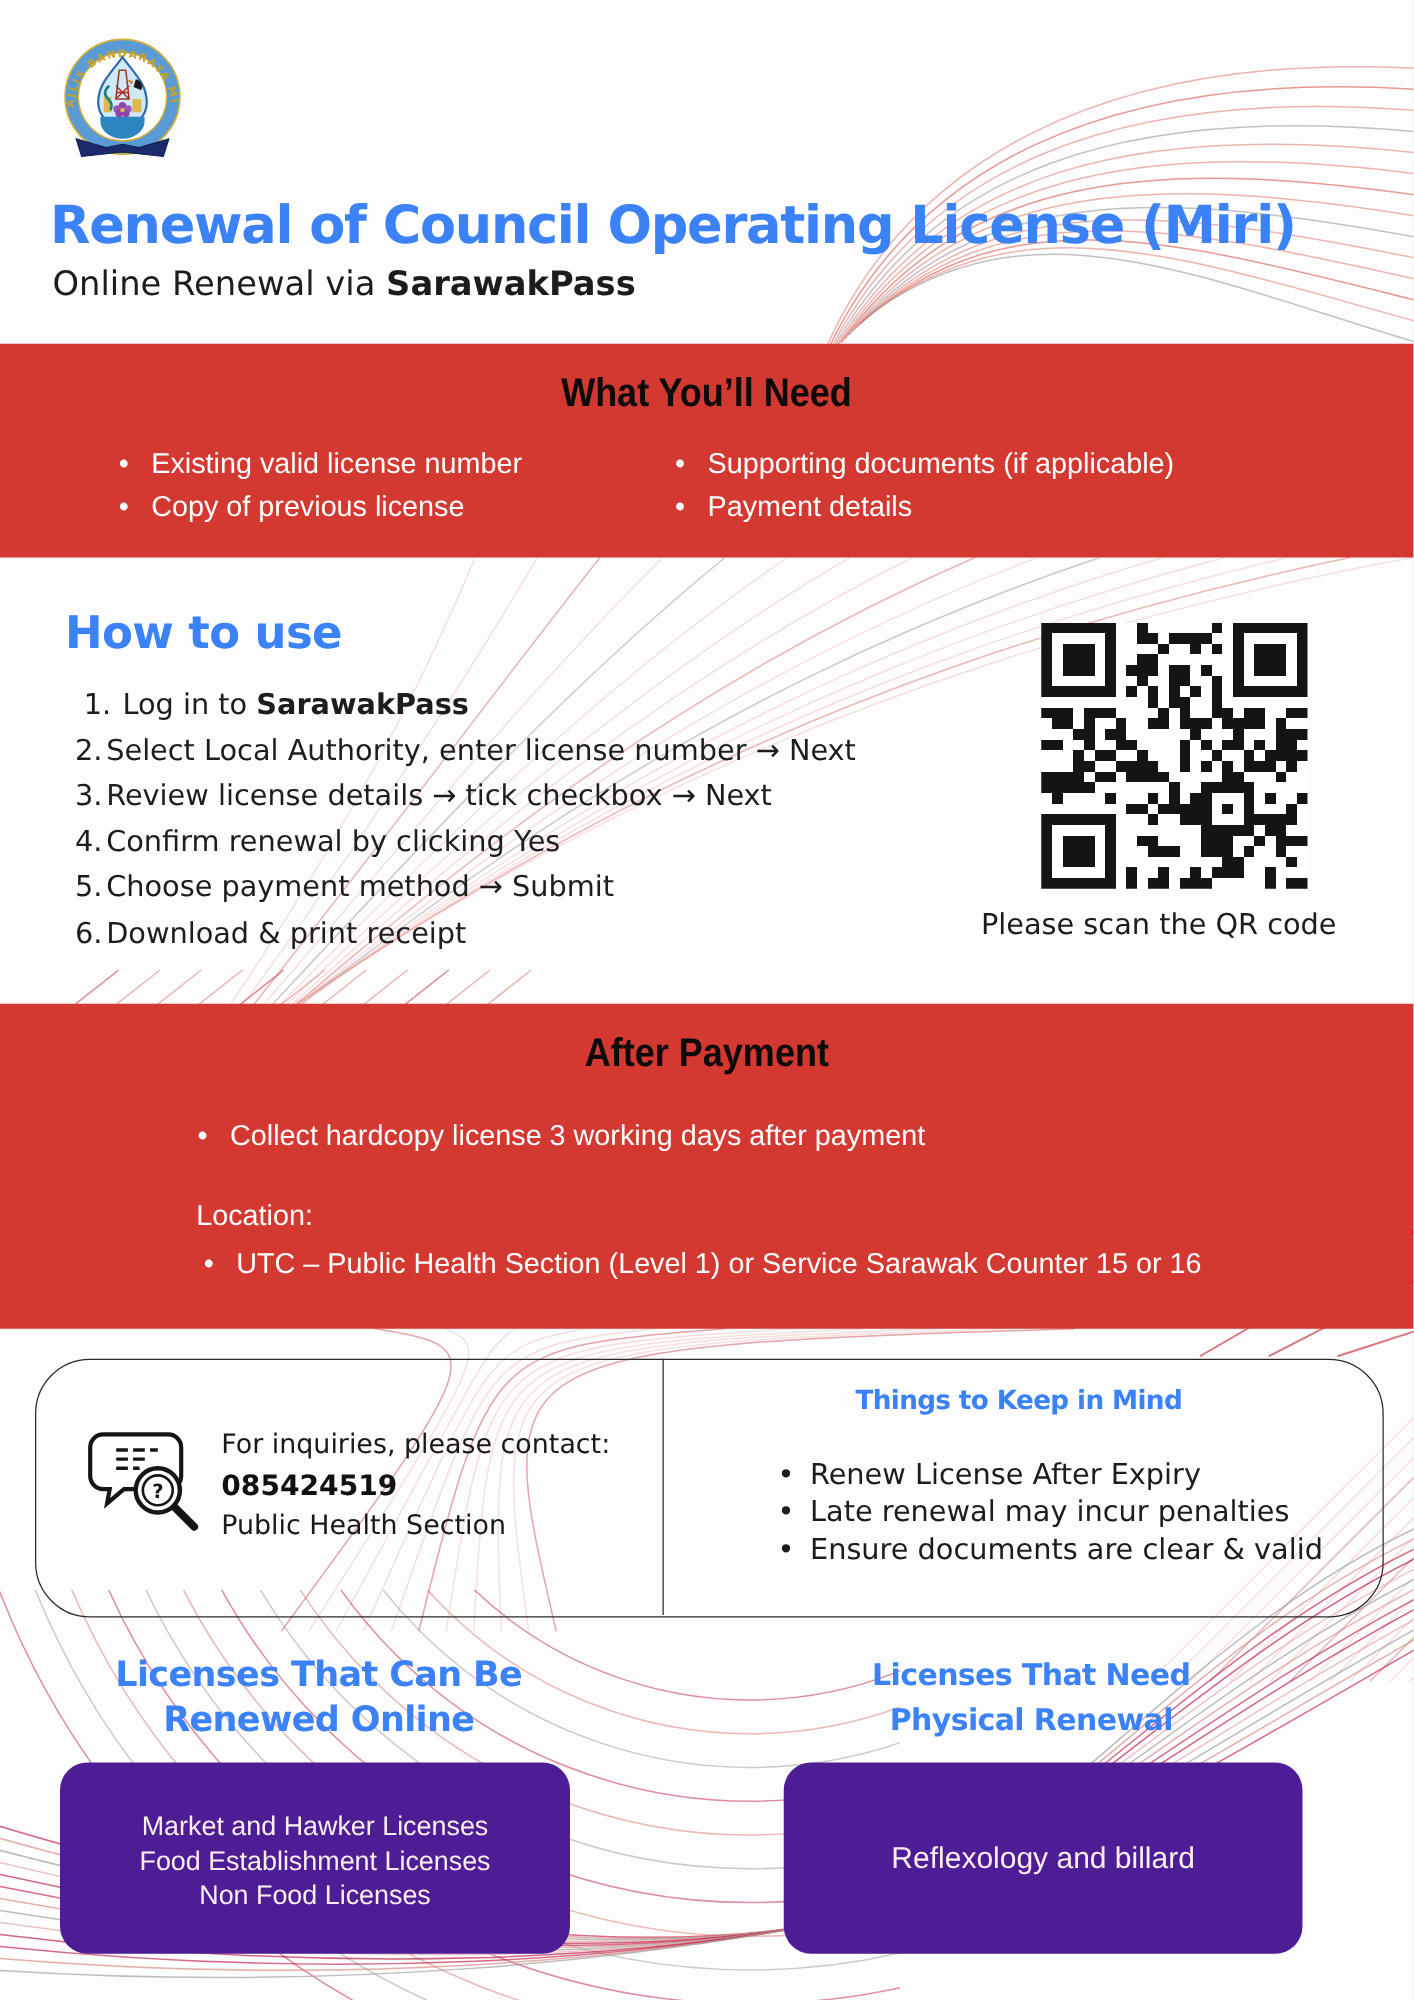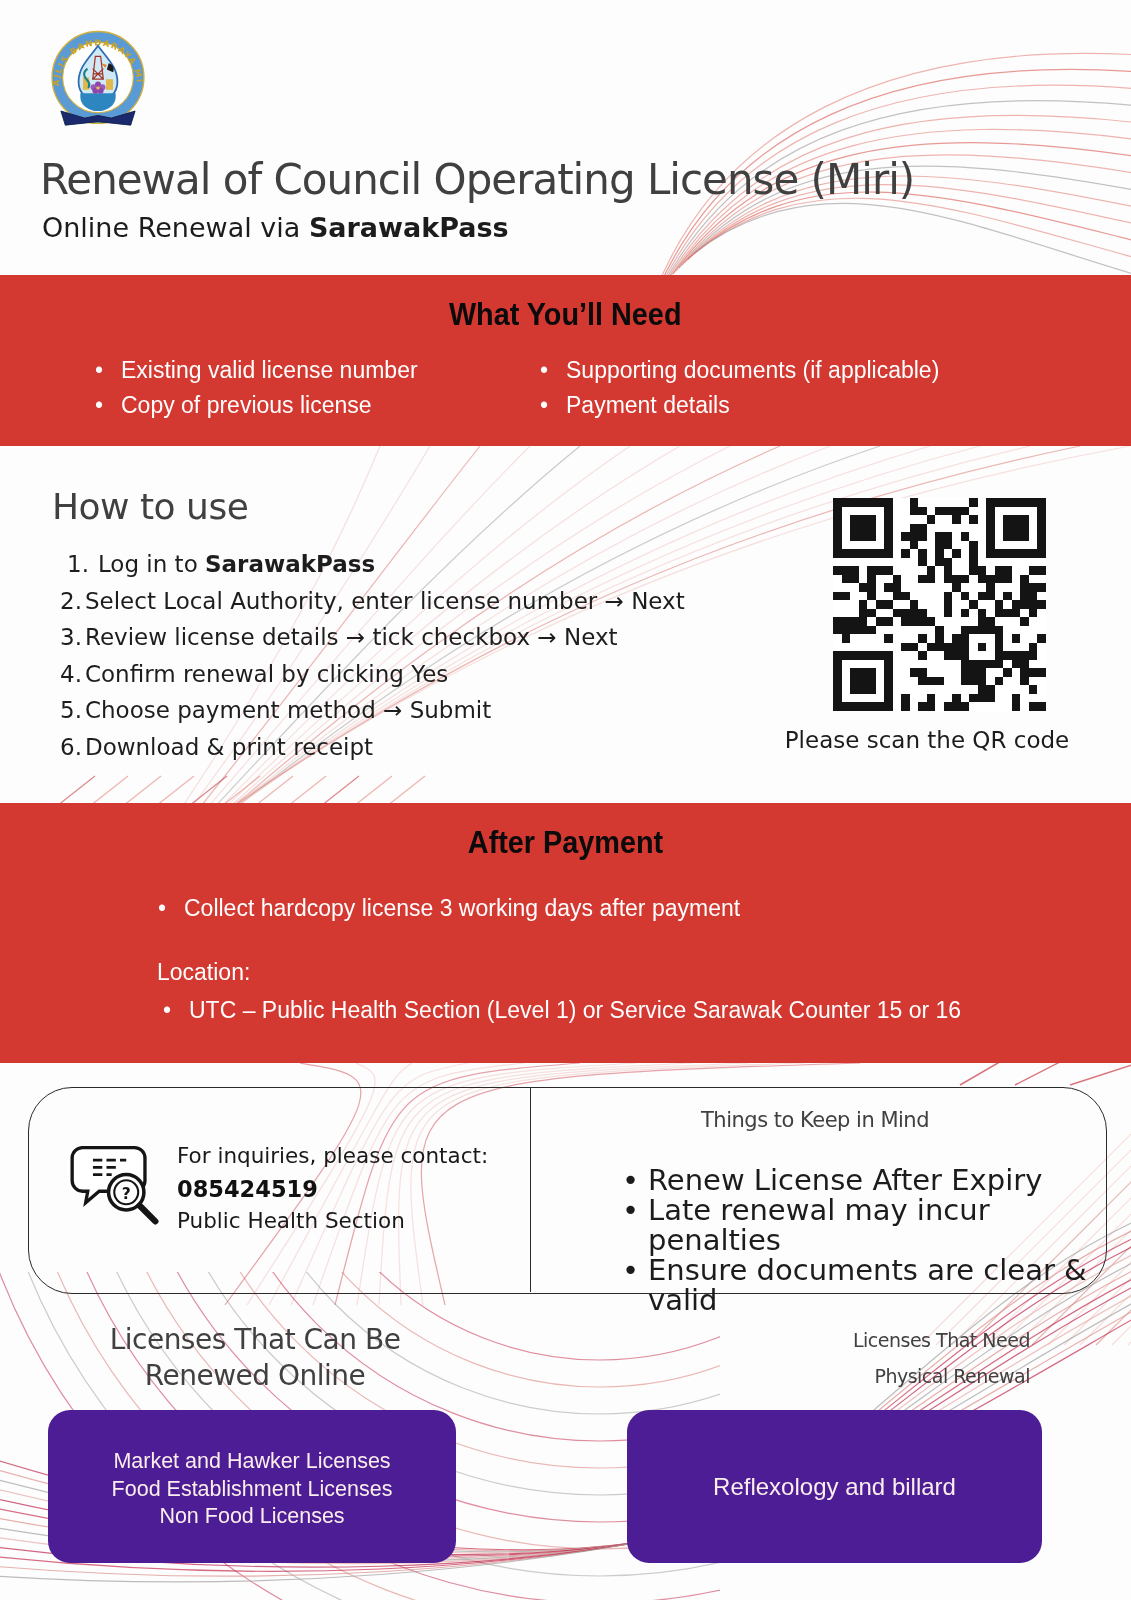--- a/index.html
+++ b/index.html
@@ -1,30 +1,30 @@
 <!DOCTYPE html>
 <html><head>
 <meta charset="utf-8">
 <style>
   html,body{margin:0;padding:0;background:#e9e9e9;}
   #poster{position:relative;width:1131px;height:1600px;background:#fdfdfd;overflow:hidden;
           font-family:"DejaVu Sans",sans-serif;color:#141414;}
   #deco{position:absolute;left:0;top:0;z-index:0;}
   .abs{position:absolute;z-index:1;}
   .bold{font-weight:bold;}
-  .hdg{font-weight:normal;color:#404040;letter-spacing:-0.5px;}
+  .hdg{font-weight:bold;color:#3b82f6;letter-spacing:-0.5px;}
   .cxc{display:inline-block;transform:scaleX(.9);transform-origin:50% 50%;font-family:"Liberation Sans",sans-serif;}
   .banner{left:0;width:1131px;background:#d33831;}
   .bnh{width:100%;text-align:center;color:#0b0b0b;font-weight:bold;font-size:32px;}
   ul{list-style:none;margin:0;padding:0;}
   li{position:relative;}
   .blt li{padding-left:26px;}
   .blt li::before{content:"•";position:absolute;left:0;top:0;}
   .wblt{color:#fff;font-size:23px;line-height:35px;font-family:"Liberation Sans",sans-serif;}
-  .kblt{color:#1c1c1c;font-size:29px;line-height:30px;}
+  .kblt{color:#1c1c1c;font-size:23px;line-height:30px;}
   .steps{font-size:23px;line-height:36.6px;color:#1d1d1d;margin-left:11px;}
   .steps .num{margin-right:3px;}
   .steps .s1 .num{margin-left:7px;margin-right:9px;}
   .rbox{background:#4c1d95;border-radius:22px;color:#fbeeec;text-align:center;
         font-family:"Liberation Sans",sans-serif;}
   .ctr{text-align:center;}
 </style>
 </head>
 <body>
 
@@ -432,21 +432,21 @@
     <div>Renewed Online</div>
   </div>
   <div class="abs rbox" style="left:48px;top:1410px;width:408px;height:153px;">
     <div style="margin-top:38px;font-size:21.5px;line-height:27.5px;">
       <div>Market and Hawker Licenses</div>
       <div>Food Establishment Licenses</div>
       <div>Non Food Licenses</div>
     </div>
   </div>
 
-  <div class="abs ctr hdg" style="left:620px;top:1322px;width:410px;font-size:19px;line-height:36px;text-align:right;">
+  <div class="abs ctr hdg" style="left:620px;top:1322px;width:410px;font-size:24px;line-height:36px;">
     <div>Licenses That Need</div>
     <div>Physical Renewal</div>
   </div>
   <div class="abs rbox" style="left:627px;top:1410px;width:415px;height:153px;">
     <div style="margin-top:63px;font-size:24px;">Reflexology and billard</div>
   </div>
 
 </div>
 
 </body></html>

